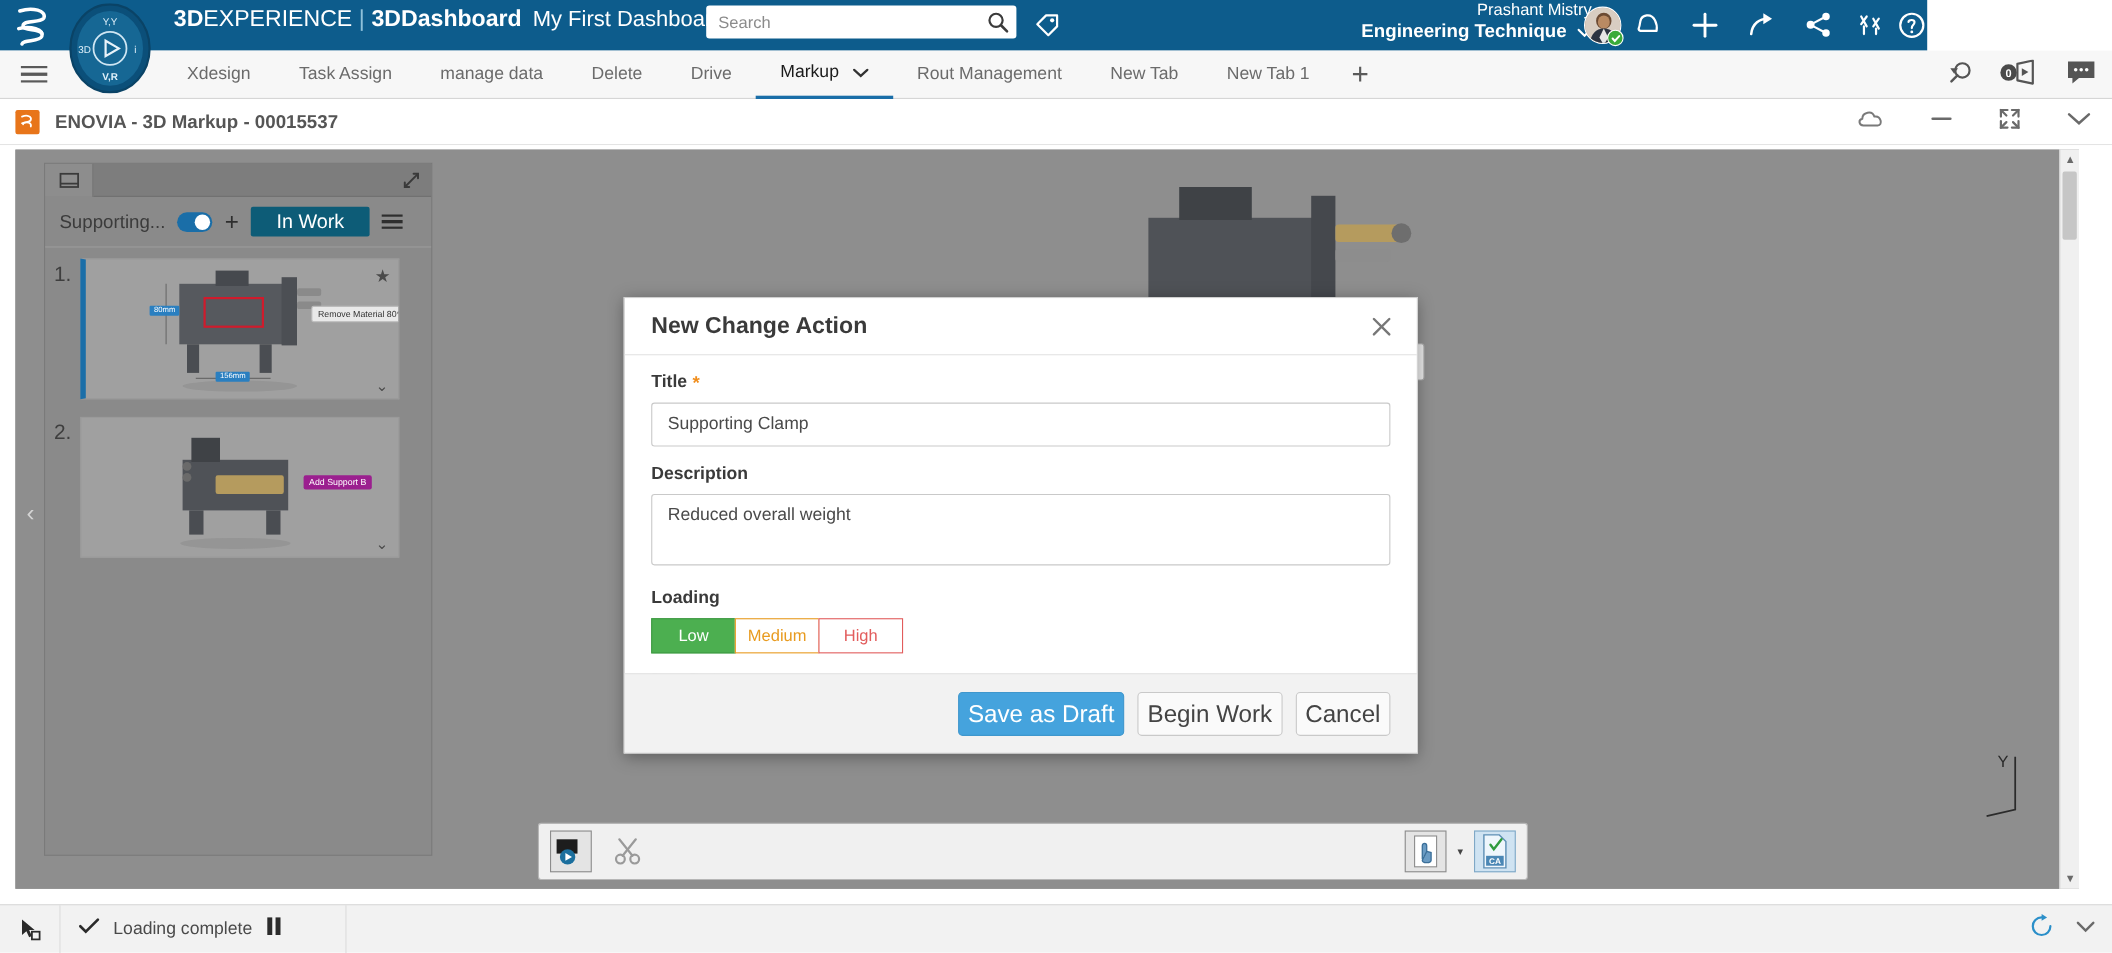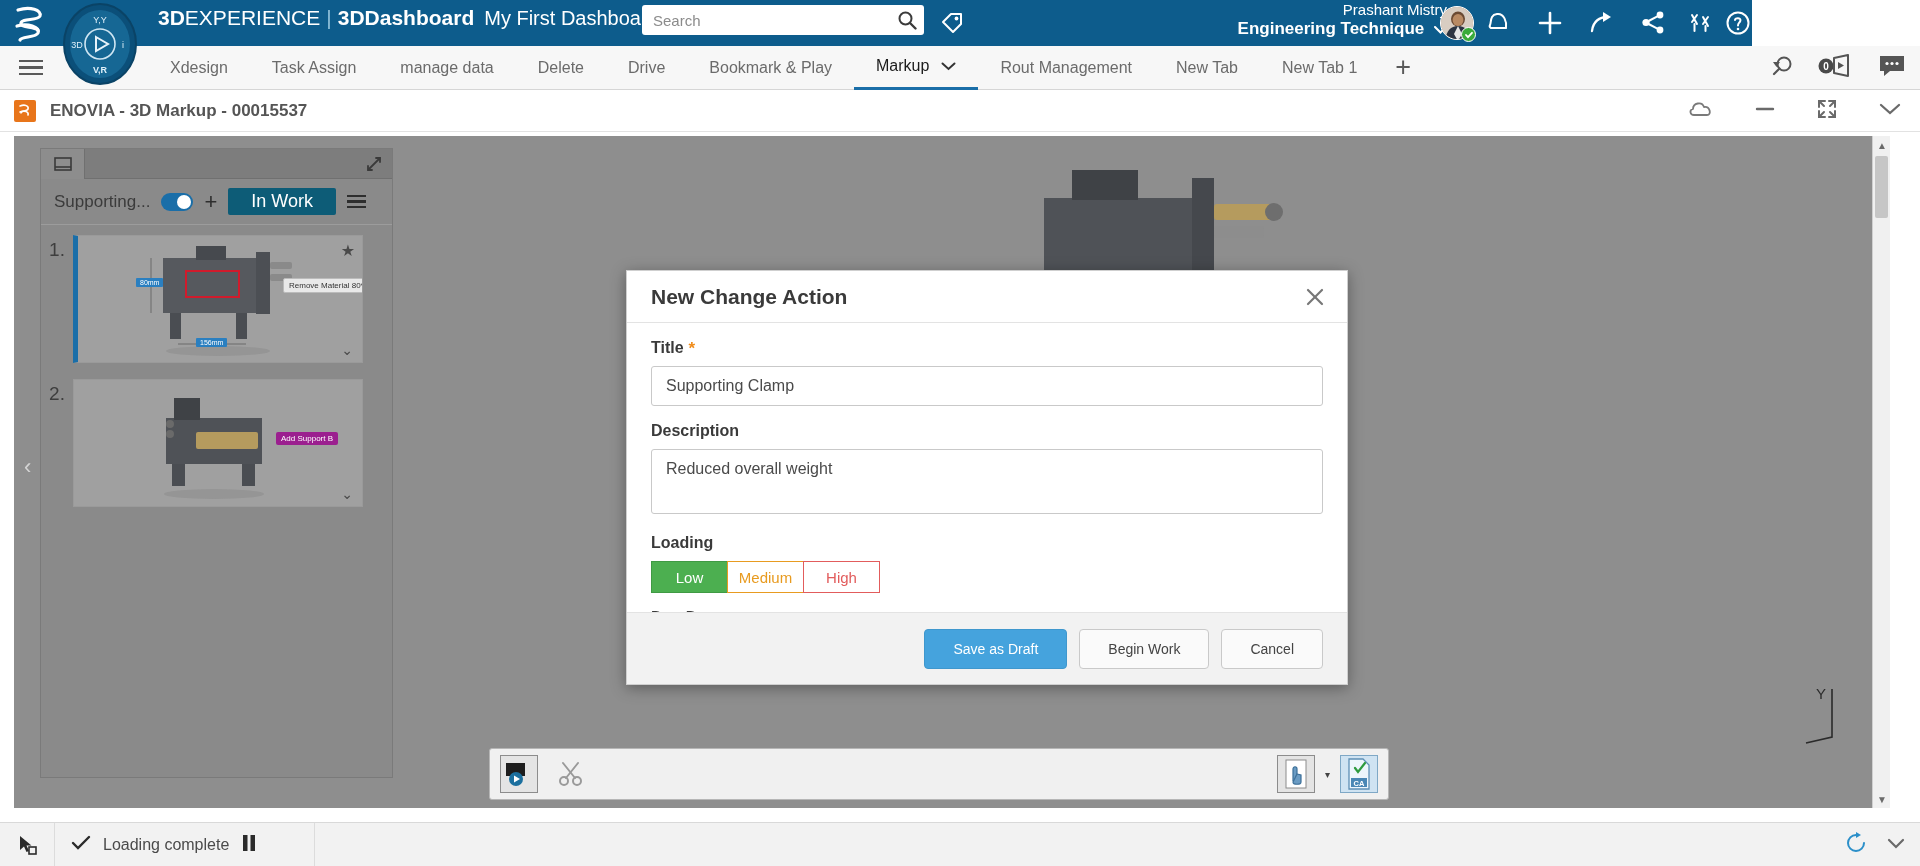--- a/index.html
+++ b/index.html
@@ -190,21 +190,21 @@
   .statusbar {
     position:absolute; bottom:0; left:0; width:1920px; height:44px;
     background:#f2f2f2; border-top:1px solid #d9d9d9;
     display:flex; align-items:center;
   }
   .sb-cell { height:44px; display:flex; align-items:center; padding:0 16px;
     border-right:1px solid #dcdcdc; gap:12px; }
   .sb-text { font-size:16px; color:#4a4a4a; }
   .sb-right { position:absolute; right:14px; display:flex; align-items:center; gap:18px; }
   .modal {
-    position:absolute; left:626px; top:270px; width:722px; height:415px;
+    position:absolute; left:567px; top:270px; width:722px; height:415px;
     background:#ffffff; box-shadow:0 3px 14px rgba(0,0,0,.35);
     border:1px solid #cfcfcf; display:flex; flex-direction:column;
   }
   .modal-head {
     height:52px; display:flex; align-items:center; padding:0 24px;
     border-bottom:1px solid #e3e3e3; position:relative; flex:0 0 auto;
   }
   .modal-title { font-size:21px; font-weight:bold; color:#3a3a3a; }
   .modal-close { position:absolute; right:18px; top:12px; width:28px; height:28px;
     display:flex; align-items:center; justify-content:center;
@@ -227,21 +227,21 @@
   .sev-group { display:flex; }
   .sev-btn {
     height:32px; min-width:77px; display:flex; align-items:center; justify-content:center;
     font-size:15px; cursor:pointer; background:#fff; border:1px solid;
   }
   .modal-foot {
     height:72px; border-top:1px solid #e3e3e3; background:#f2f2f2;
     display:flex; align-items:center; justify-content:flex-end; gap:12px;
     padding:0 24px; flex:0 0 auto;
   }
-  .btn { height:40px; padding:0 28px; border-radius:4px; font-size:14px; cursor:pointer;
+  .btn { height:40px; padding:0 8px; border-radius:4px; font-size:22px; cursor:pointer;
     display:flex; align-items:center; justify-content:center;
     font-family:"Liberation Sans", sans-serif;}
   .btn-primary { background:#45a3dd; color:#fff; border:1px solid #3f97cd; }
   .btn-ghost { background:#fafafa; color:#444; border:1px solid #c9c9c9; }
 </style>
 </head>
 <body>
 
 <div class="top-header">
 
@@ -374,23 +374,20 @@
         <span>Task Assign</span>
       </div>
     <div class="tab">
         <span>manage data</span>
       </div>
     <div class="tab">
         <span>Delete</span>
       </div>
     <div class="tab">
         <span>Drive</span>
-      </div>
-    <div class="tab">
-        <span>Bookmark &amp; Play</span>
       </div>
     <div class="tab active">
       <span>Markup</span>
       <span class="cv">
         <svg width="15" height="9" viewBox="0 0 15 9">
             <path d="M1.5 1.5 L7.5 7 L13.5 1.5" stroke="#333" stroke-width="2" fill="none" stroke-linecap="round"></path>
           </svg>
       </span>
     </div>
     <div class="tab">

